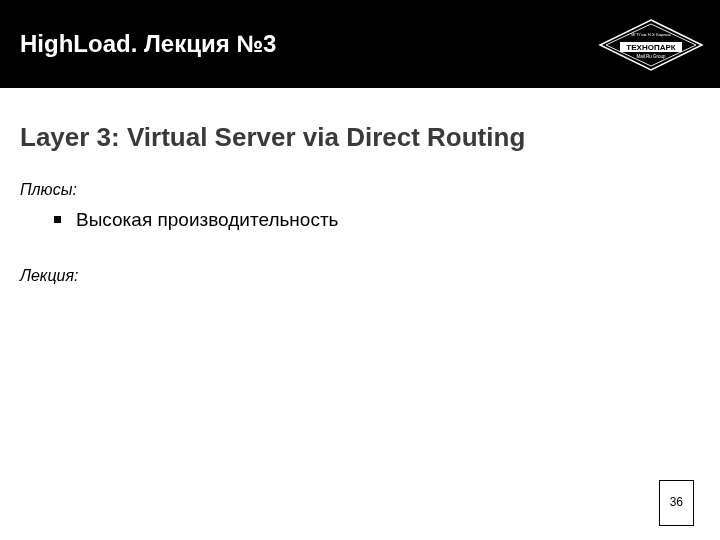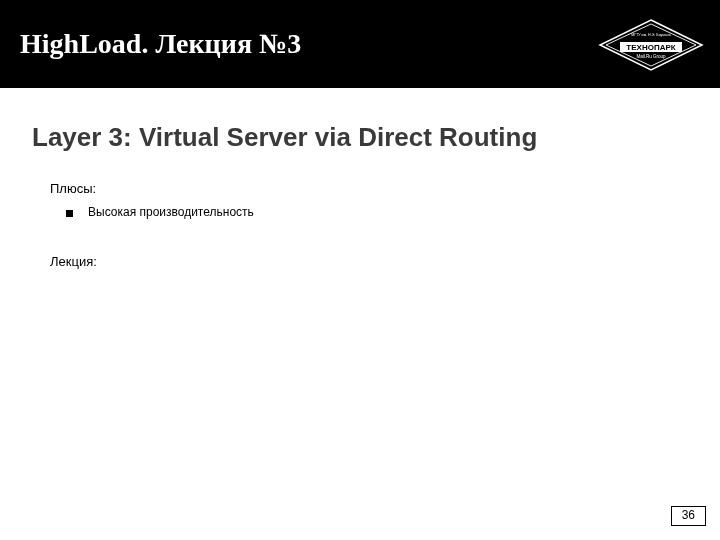--- a/index.html
+++ b/index.html
@@ -10,74 +10,73 @@
     position: relative;
     width: 100%;
     height: 88px;
     background: #000;
     color: #fff;
     display: flex;
     align-items: center;
     padding-left: 20px;
   }
   .header-title {
-    font-size: 28px;
+    font-size: 24px;
     font-weight: bold;
-    font-family: Liberation Serif, serif;
   }
   .logo {
     position: absolute;
     right: 14px;
     top: 18px;
     width: 110px;
     height: 54px;
   }
 
   .content {
-    padding: 34px 28px 0 32px;
+    padding: 34px 28px 0 20px;
   }
   .slide-title {
     color: #3a3a3a;
     font-size: 26px;
     font-weight: bold;
     margin-bottom: 28px;
   }
   .section-label {
-    font-size: 13px;
-    margin-left: 18px;
+    font-size: 16px;
     margin-bottom: 8px;
+    font-style: italic;
   }
   .bullet-list {
     list-style: none;
     margin-left: 34px;
     margin-bottom: 34px;
   }
   .bullet-list li {
     position: relative;
-    font-size: 12px;
+    font-size: 19px;
     line-height: 1.35;
     padding-left: 22px;
     margin-bottom: 6px;
   }
   .bullet-list li::before {
     content: "";
     position: absolute;
     left: 0;
     top: 0.48em;
     width: 7px;
     height: 7px;
     background: #000;
   }
 
   .pagenum-box {
     position: absolute;
-    right: 14px;
+    right: 26px;
     bottom: 14px;
     border: 1px solid #000;
-    padding: 1px 10px;
+    padding: 14px 10px;
     font-size: 12px;
     line-height: 1.3;
     background: #fff;
   }
 </style>
 </head>
 <body>
 
 <div class="slide">
 

